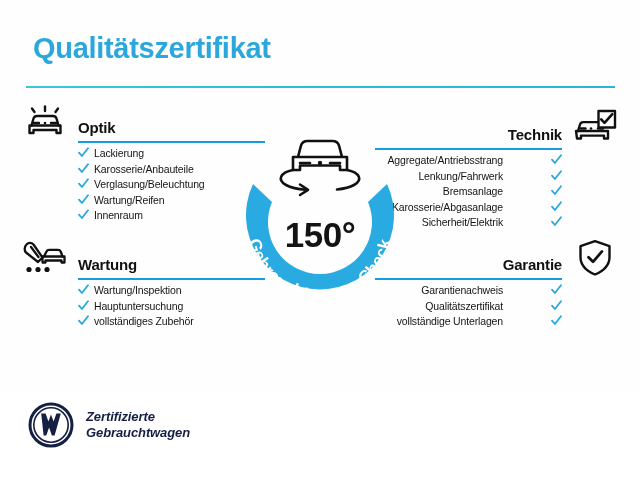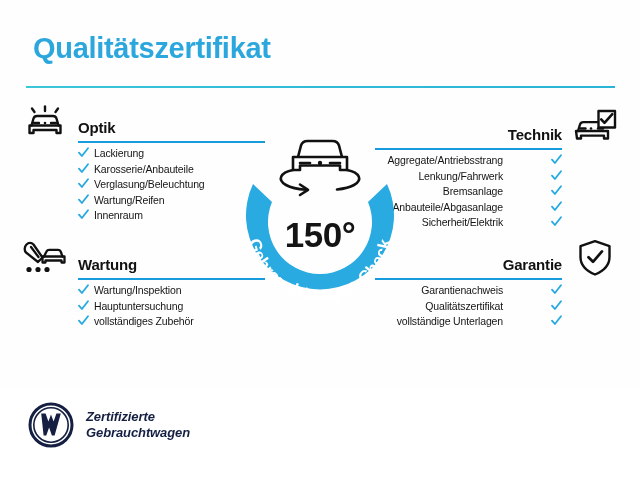--- a/index.html
+++ b/index.html
@@ -320,21 +320,21 @@
               </svg>
           </span>
           <span>Bremsanlage</span>
         </li>
         <li>
           <span class="tick">
             <svg viewBox="0 0 11 11">
                 <path d="M1 5.6 L3.9 9 L10 1.2" fill="none" stroke="#26A9E0" stroke-width="1.8" stroke-linecap="round" stroke-linejoin="round"></path>
               </svg>
           </span>
-          <span>Anbauteile/Abgasanlage</span>
+          <span>Karosserie/Abgasanlage</span>
         </li>
         <li>
           <span class="tick">
             <svg viewBox="0 0 11 11">
                 <path d="M1 5.6 L3.9 9 L10 1.2" fill="none" stroke="#26A9E0" stroke-width="1.8" stroke-linecap="round" stroke-linejoin="round"></path>
               </svg>
           </span>
           <span>Sicherheit/Elektrik</span>
         </li>
       </ul>

